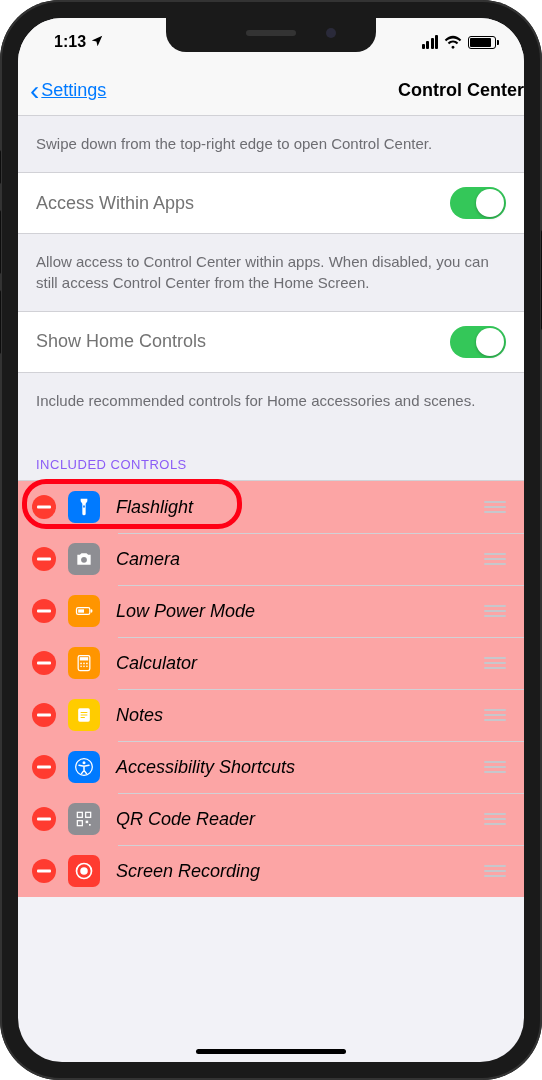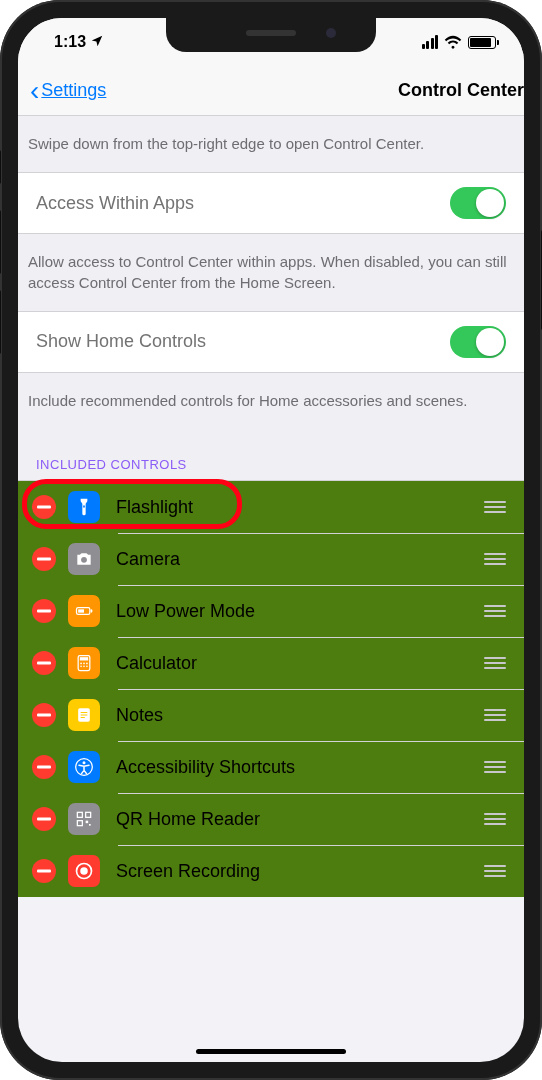--- a/index.html
+++ b/index.html
@@ -89,39 +89,39 @@
       padding: 0 12px;
       position: relative;
       border-bottom: 1px solid #d1d1d6;
     }
     .back-btn { display: flex; align-items: center; color: #007aff; font-size: 18px; cursor: pointer; }
     .back-btn .chev { font-size: 28px; font-weight: 400; margin-right: 2px; }
     .back-btn .label { text-decoration: underline; }
     .nav-title { position: absolute; left: 0; right: 0; text-align: right; font-weight: 600; font-size: 18px; pointer-events: none; }
 
     .content { background: #efeff4; }
-    .info-text { padding: 18px 10px; color: #6d6d72; font-size: 15px; line-height: 1.35; }
+    .info-text { padding: 18px 18px; color: #6d6d72; font-size: 15px; line-height: 1.35; }
     .cell {
       background: #fff;
       padding: 14px 18px;
       display: flex;
       align-items: center;
       justify-content: space-between;
       border-top: 0.5px solid #d1d1d6;
       border-bottom: 0.5px solid #d1d1d6;
     }
     .cell-label { font-size: 18px; color: #737373; }
     .toggle {
       width: 56px; height: 32px; background: #34c759; border-radius: 16px; position: relative; cursor: pointer;
     }
     .toggle .knob { position: absolute; right: 2px; top: 2px; width: 28px; height: 28px; background: #fff; border-radius: 50%; box-shadow: 0 1px 3px rgba(0,0,0,0.3); }
 
     .section-header { padding: 28px 18px 8px; color: #8b5cf6; font-size: 13px; letter-spacing: 0.5px; }
 
-    .list { background: #4d7c0f; border-top: 0.5px solid #d1d1d6; }
+    .list { background: #fca5a5; border-top: 0.5px solid #d1d1d6; font-style: italic; }
     .row {
       display: flex; align-items: center; padding: 10px 14px 10px 14px;
       position: relative;
     }
     .row + .row::before {
       content: ''; position: absolute; top: 0; left: 100px; right: 0; height: 0.5px; background: #d1d1d6;
     }
     .remove-btn {
       width: 24px; height: 24px; background: #ff3b30; border-radius: 50%; position: relative; flex-shrink: 0; cursor: pointer;
     }
@@ -342,21 +342,21 @@
               <svg width="20" height="20" viewBox="0 0 24 24">
                 <g fill="#fff">
                   <rect x="4" y="4" width="6" height="6" fill="none" stroke="#fff" stroke-width="1.5"></rect>
                   <rect x="14" y="4" width="6" height="6" fill="none" stroke="#fff" stroke-width="1.5"></rect>
                   <rect x="4" y="14" width="6" height="6" fill="none" stroke="#fff" stroke-width="1.5"></rect>
                   <rect x="14" y="14" width="3" height="3"></rect>
                   <rect x="18" y="18" width="2" height="2"></rect>
                 </g>
               </svg>
             </div>
-    <div class="row-label">QR Home Reader</div>
+    <div class="row-label">QR Code Reader</div>
     <div class="drag-handle">
               <span></span>
               <span></span>
               <span></span>
             </div>
   </div>
           <div class="row">
     <div class="remove-btn"></div>
     <div class="app-icon" style="background:#ff3b30">
               <svg width="20" height="20" viewBox="0 0 24 24">

